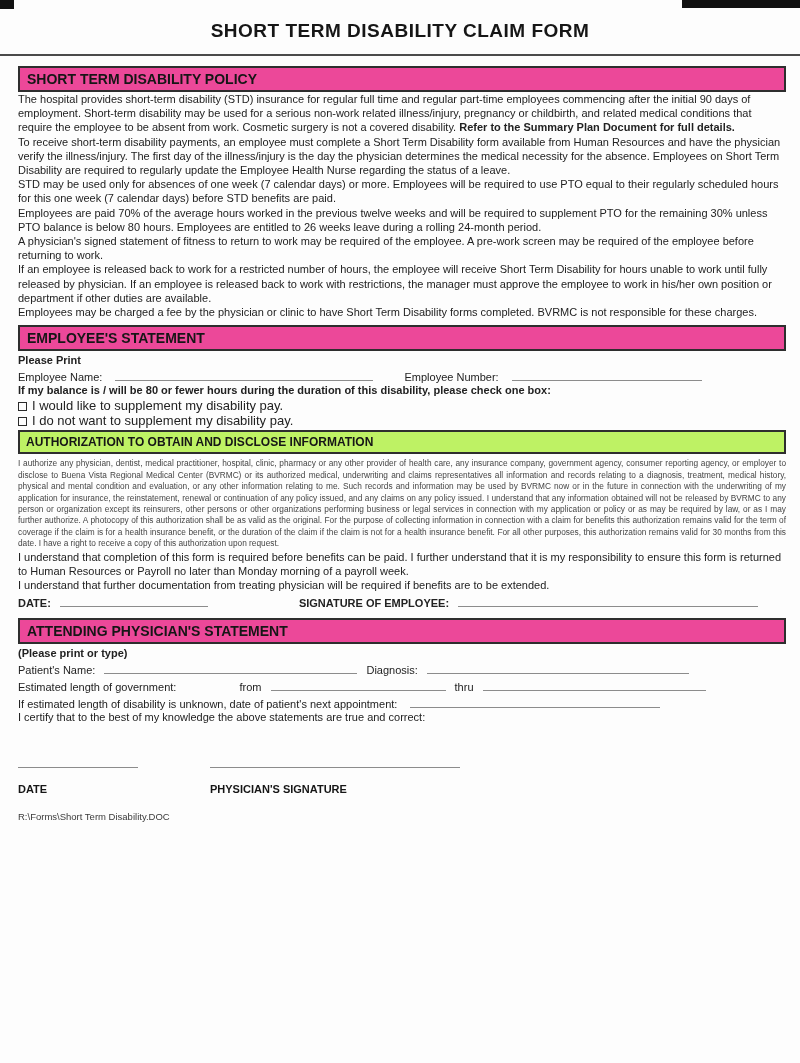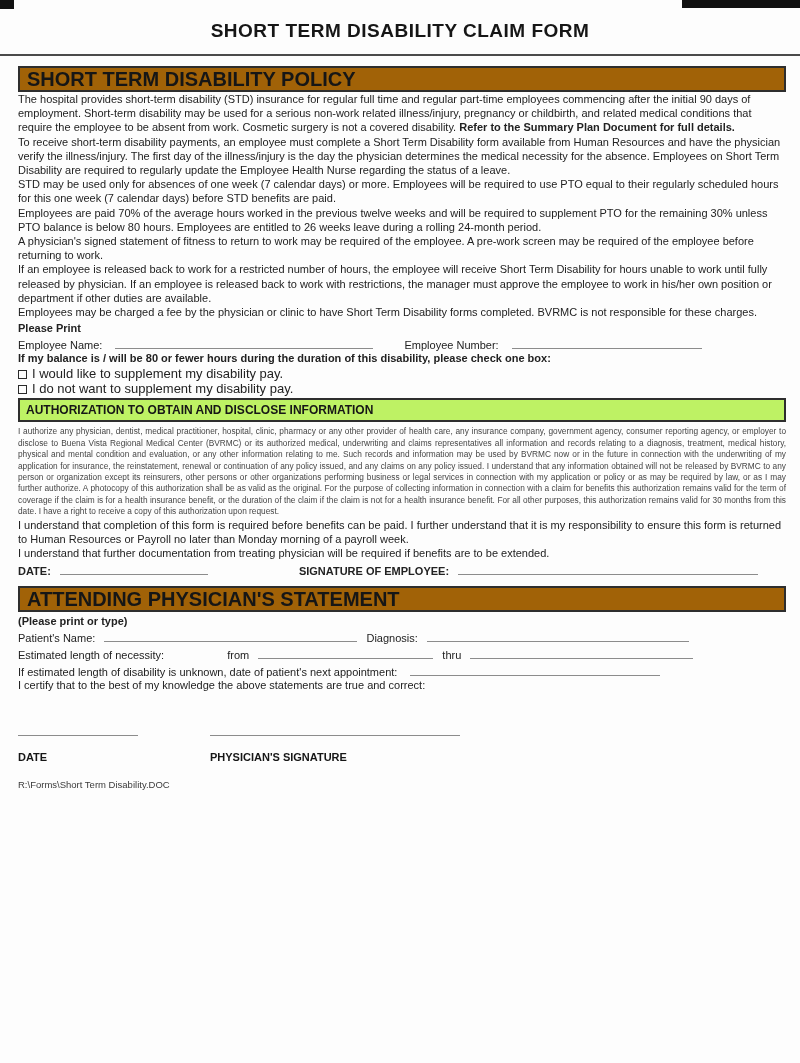--- a/index.html
+++ b/index.html
@@ -15,22 +15,22 @@
 
   .title {
     margin:20px 0 0 0; text-align:center;
     font-size:19px; font-weight:bold; letter-spacing:0.5px; color:#161616;
   }
   .title-rule { margin-top:12px; height:2px; background:#4a4a4a; width:100%; }
 
   .content { margin:10px 14px 0 18px; }
 
   .sec-header {
-    border:2px solid #2e2e2e; background:#a16207;
-    font-size:20px; font-weight:bold; color:#161616;
+    border:2px solid #2e2e2e; background:#ec4899;
+    font-size:14px; font-weight:bold; color:#161616;
     padding:3px 6px 3px 7px; line-height:16px;
   }
   .sec-header.boxed { background:#bef264; font-size:12px; padding:2px 6px; }
 
   p.body {
     font-size:11px; line-height:14.2px; margin:0; color:#222;
     text-align:left;
   }
   .mt3{margin-top:3px;} .mt6{margin-top:6px;} .mt9{margin-top:9px;}
   .mt12{margin-top:12px;} .mt14{margin-top:14px;} .mt16{margin-top:16px;}
@@ -86,20 +86,23 @@
       <span>SHORT TERM DISABILITY POLICY</span>
     </div>
     <p class="body mt3"><span>The hospital provides short-term disability (STD) insurance for regular full time and regular part-time employees commencing after the initial 90 days of employment.  Short-term disability may be used for a serious non-work related illness/injury, pregnancy or childbirth, and related medical conditions that require the employee to be absent from work.  Cosmetic surgery is not a covered disability. </span> <b>Refer to the Summary Plan Document for full details.</b></p>
     <p class="body mt14">To receive short-term disability payments, an employee must complete a Short Term Disability form available from Human Resources and have the physician verify the illness/injury.  The first day of the illness/injury is the day the physician determines the medical necessity for the absence.  Employees on Short Term Disability are required to regularly update the Employee Health Nurse regarding the status of a leave.</p>
     <p class="body mt18">STD may be used only for absences of one week (7 calendar days) or more.  Employees will be required to use PTO equal to their regularly scheduled hours for this one week (7 calendar days) before STD benefits are paid.</p>
     <p class="body mt16">Employees are paid 70% of the average hours worked in the previous twelve weeks and will be required to supplement PTO for the remaining 30% unless PTO balance is below 80 hours.  Employees are entitled to 26 weeks leave during a rolling 24-month period.</p>
     <p class="body mt16">A physician's signed statement of fitness to return to work may be required of the employee.  A pre-work screen may be required of the employee before returning to work.</p>
     <p class="body mt16">If an employee is released back to work for a restricted number of hours, the employee will receive Short Term Disability for hours unable to work until fully released by physician.  If an employee is released back to work with restrictions, the manager must approve the employee to work in his/her own position or department if other duties are available.</p>
     <p class="body mt14">Employees may be charged a fee by the physician or clinic to have Short Term Disability forms completed.  BVRMC is not responsible for these charges.</p>
 
+    <div class="sec-header mt6">
+      <span>EMPLOYEE'S STATEMENT</span>
+    </div>
     <div class="bold-line">Please Print</div>
     <div class="field-row">
       <span class="lbl">Employee Name:</span>
       <span class="line w258 ml10"></span>
       <span class="lbl gap28">Employee Number:</span>
       <span class="line w190 ml10"></span>
     </div>
     <p class="body mt12" style="font-weight:bold;">If my balance is / will be 80 or fewer hours during the duration of this disability, please check one box:</p>
     <div class="check-row">
       <span class="cb"></span><span>I would like to supplement my disability pay.</span>
@@ -125,21 +128,21 @@
       <span>ATTENDING PHYSICIAN'S STATEMENT</span>
     </div>
     <div class="bold-line">(Please print or type)</div>
     <div class="field-row mt18">
       <span class="lbl">Patient's Name:</span>
       <span class="line w253 ml6"></span>
       <span class="lbl ml6">Diagnosis:</span>
       <span class="line w262 ml6"></span>
     </div>
     <div class="field-row mt16">
-      <span class="lbl">Estimated length of necessity:</span>
+      <span class="lbl">Estimated length of government:</span>
       <span class="lbl gap60">from</span>
       <span class="line w175 ml6"></span>
       <span class="lbl ml6">thru</span>
       <span class="line w223 ml6"></span>
     </div>
     <div class="field-row">
       <span class="lbl">If estimated length of disability is unknown, date of patient's next appointment:</span>
       <span class="line w250 ml10"></span>
     </div>
     <p class="body mt18">I certify that to the best of my knowledge the above statements are true and correct:</p>

